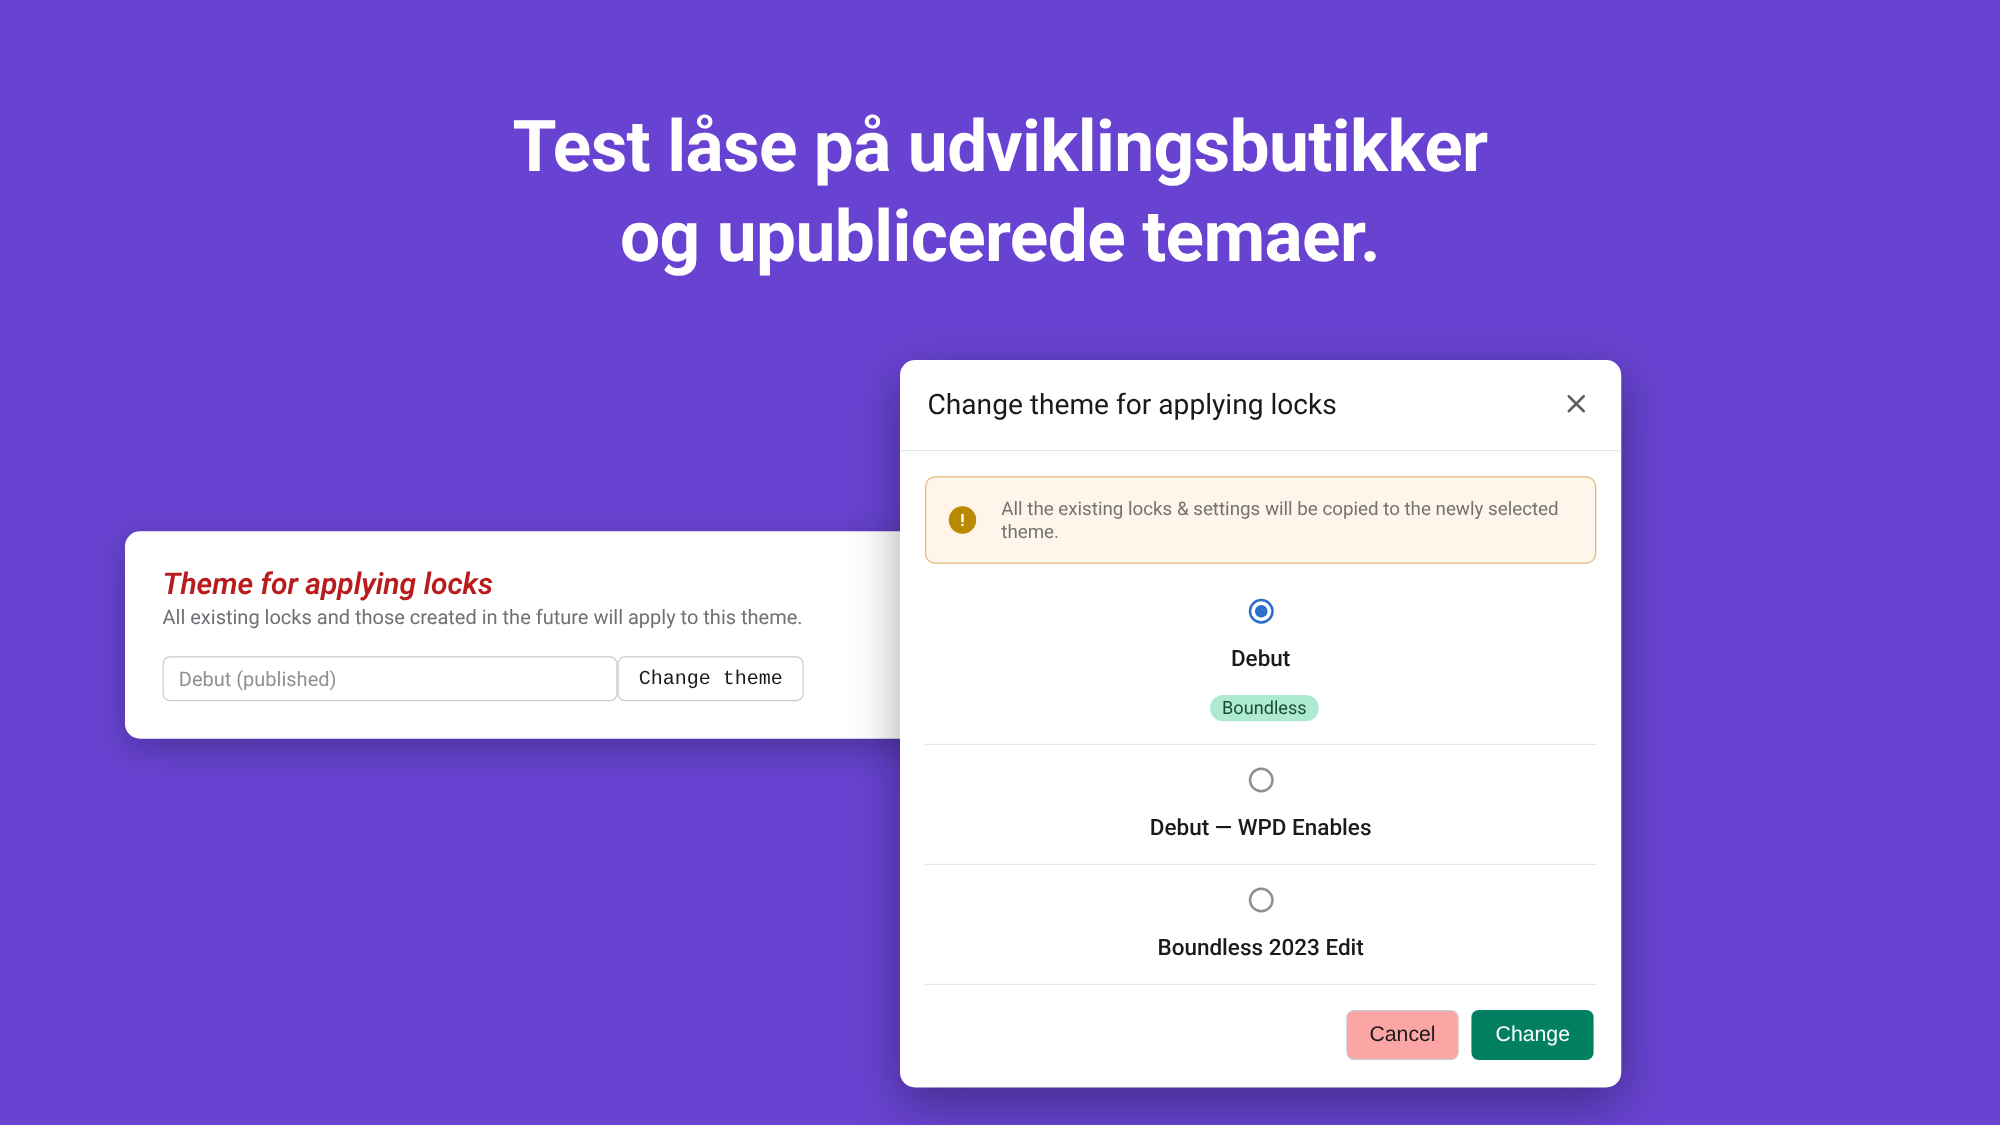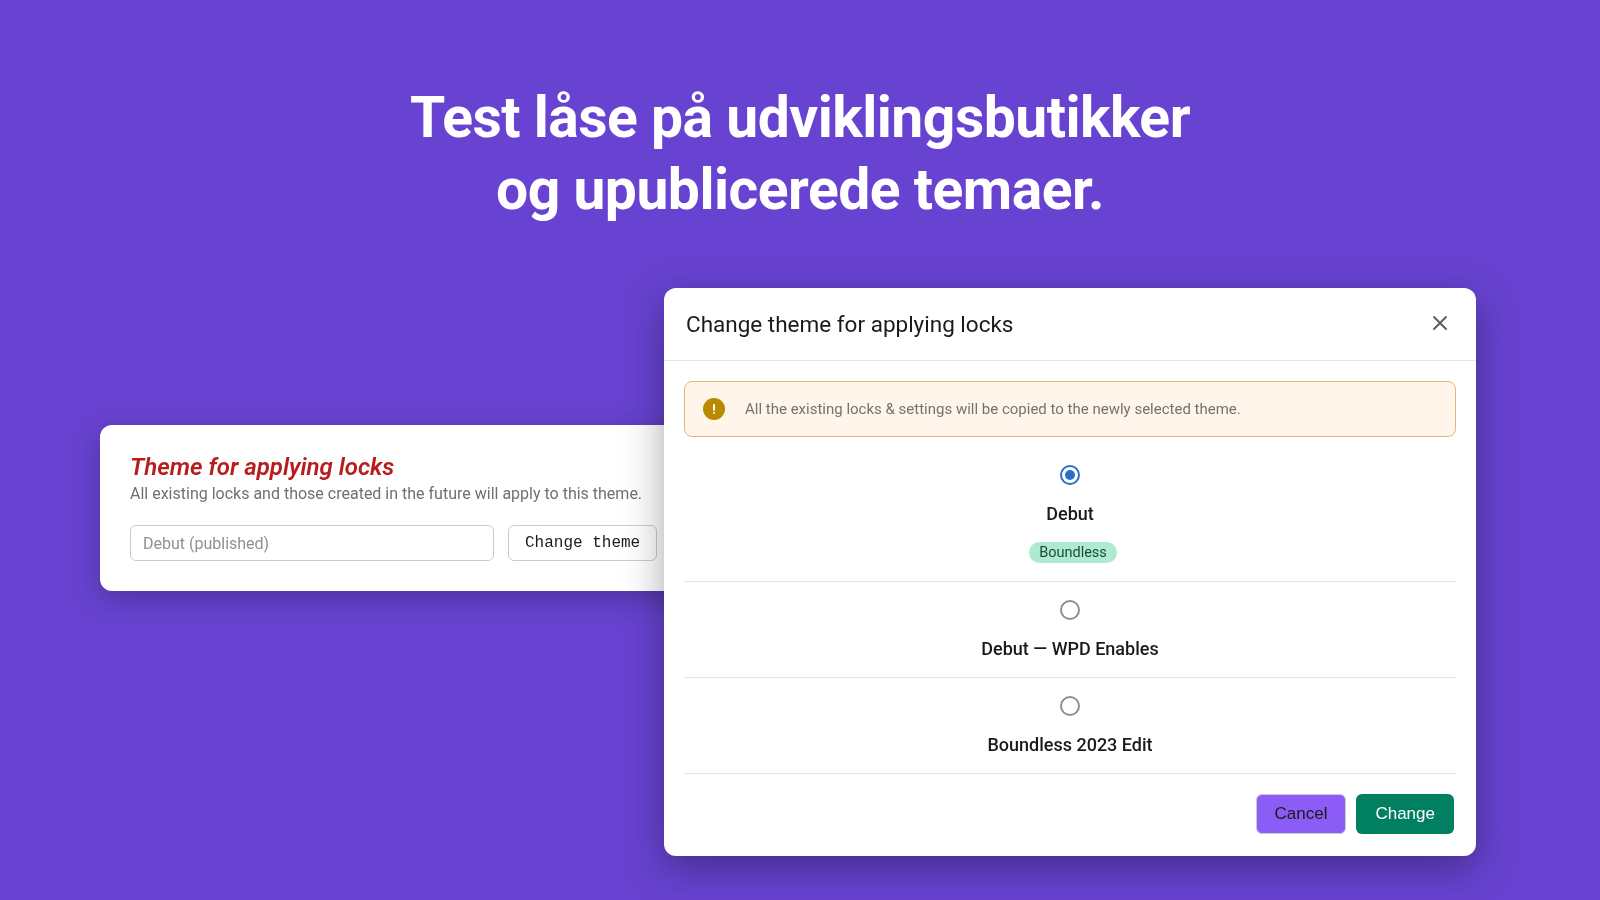--- a/index.html
+++ b/index.html
@@ -42,21 +42,20 @@
     font-style: italic;
   }
   .small-card .sub {
     margin-top: 3px;
     font-size: 16px;
     color: #6d7175;
   }
   .small-card .row {
     margin-top: 22px;
     display: flex;
-    gap: 14px;
   }
   .theme-input {
     flex: 0 0 364px;
     height: 36px;
     border: 1px solid #c9cccf;
     border-radius: 6px;
     padding: 0 12px;
     font-size: 16px;
     color: #8c9196;
     background: #fff;
@@ -73,23 +72,23 @@
     color: #1a1a1a;
     cursor: pointer;
     display: inline-flex;
     align-items: center;
     font-family: Liberation Mono, monospace;
   }
 
   
   .modal {
     position: absolute;
-    left: 664px;
+    left: 720px;
     top: 288px;
-    width: 812px;
+    width: 577px;
     background: #ffffff;
     border-radius: 12px;
     box-shadow: 0 12px 40px rgba(0,0,0,0.35);
     display: flex;
     flex-direction: column;
   }
   .modal-header {
     display: flex;
     align-items: center;
     justify-content: space-between;
@@ -181,21 +180,21 @@
     height: 40px;
     border-radius: 6px;
     padding: 0 18px;
     font-size: 17px;
     cursor: pointer;
     display: inline-flex;
     align-items: center;
     border: 1px solid transparent;
   }
   .btn-secondary {
-    background: #8b5cf6;
+    background: #fca5a5;
     border-color: #c9cccf;
     color: #1a1a1a;
     text-align: center;
   }
   .btn-primary {
     background: #008060;
     color: #fff;
   }
 </style>
 </head>

